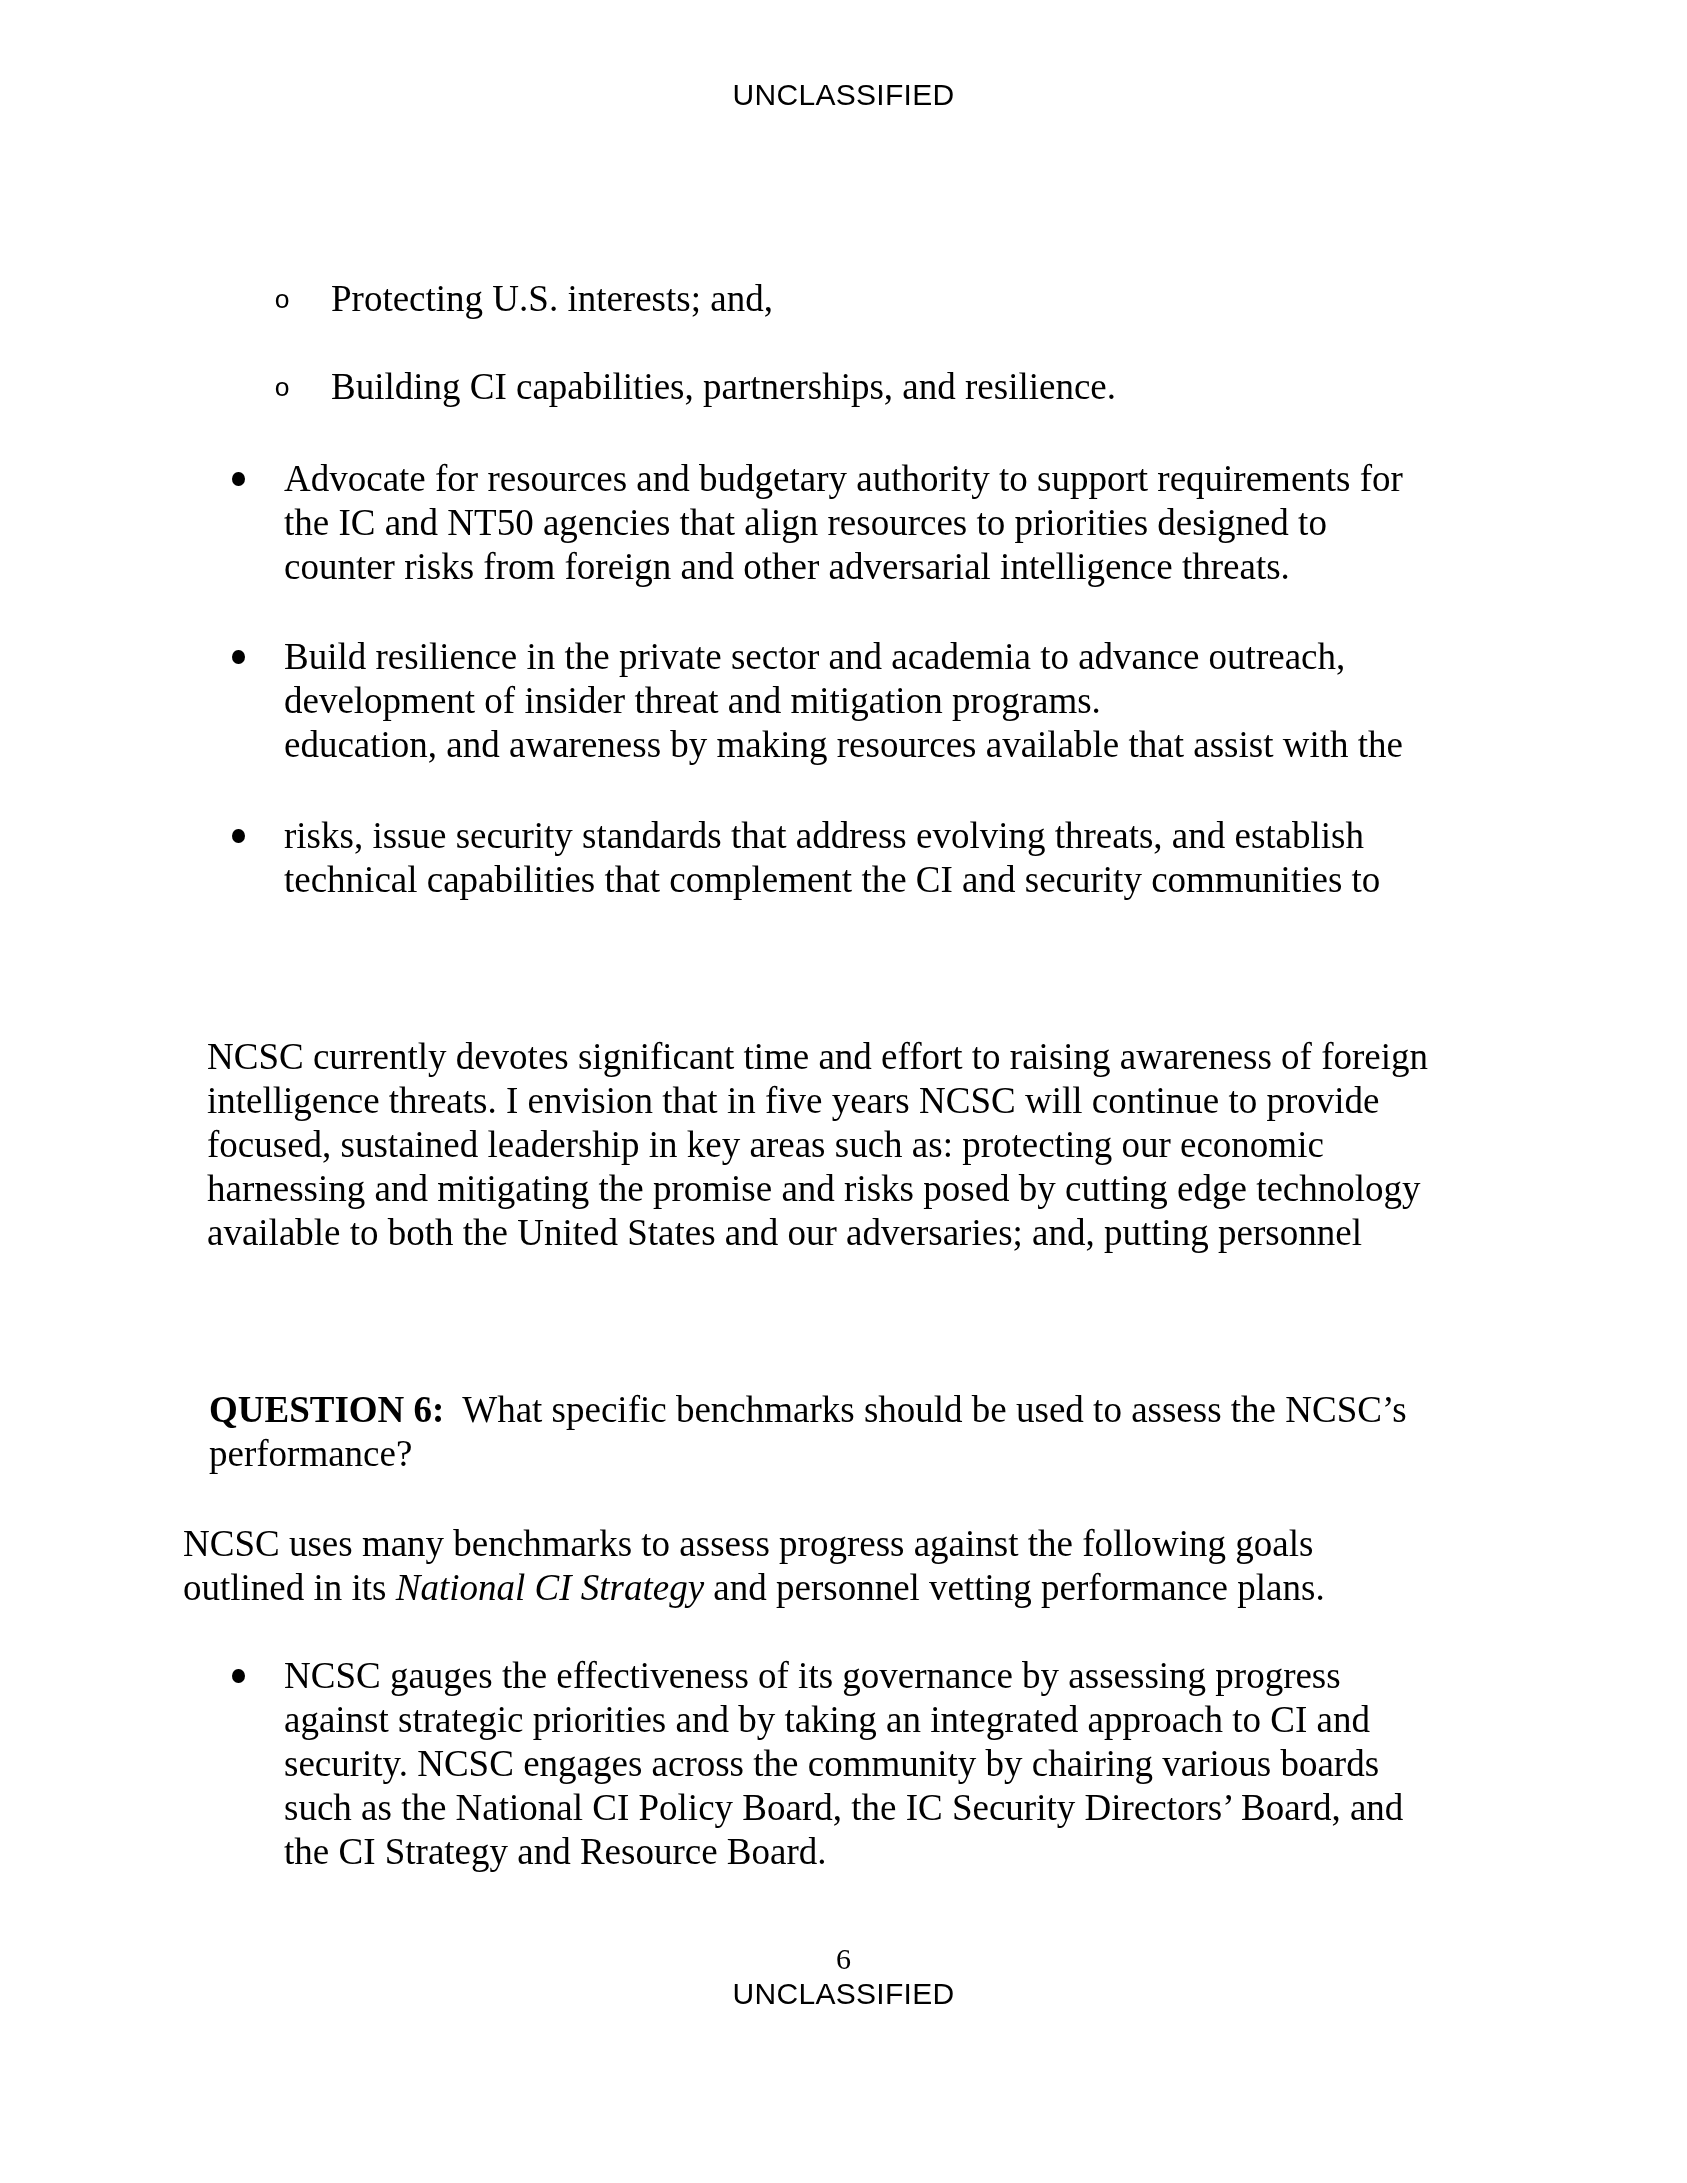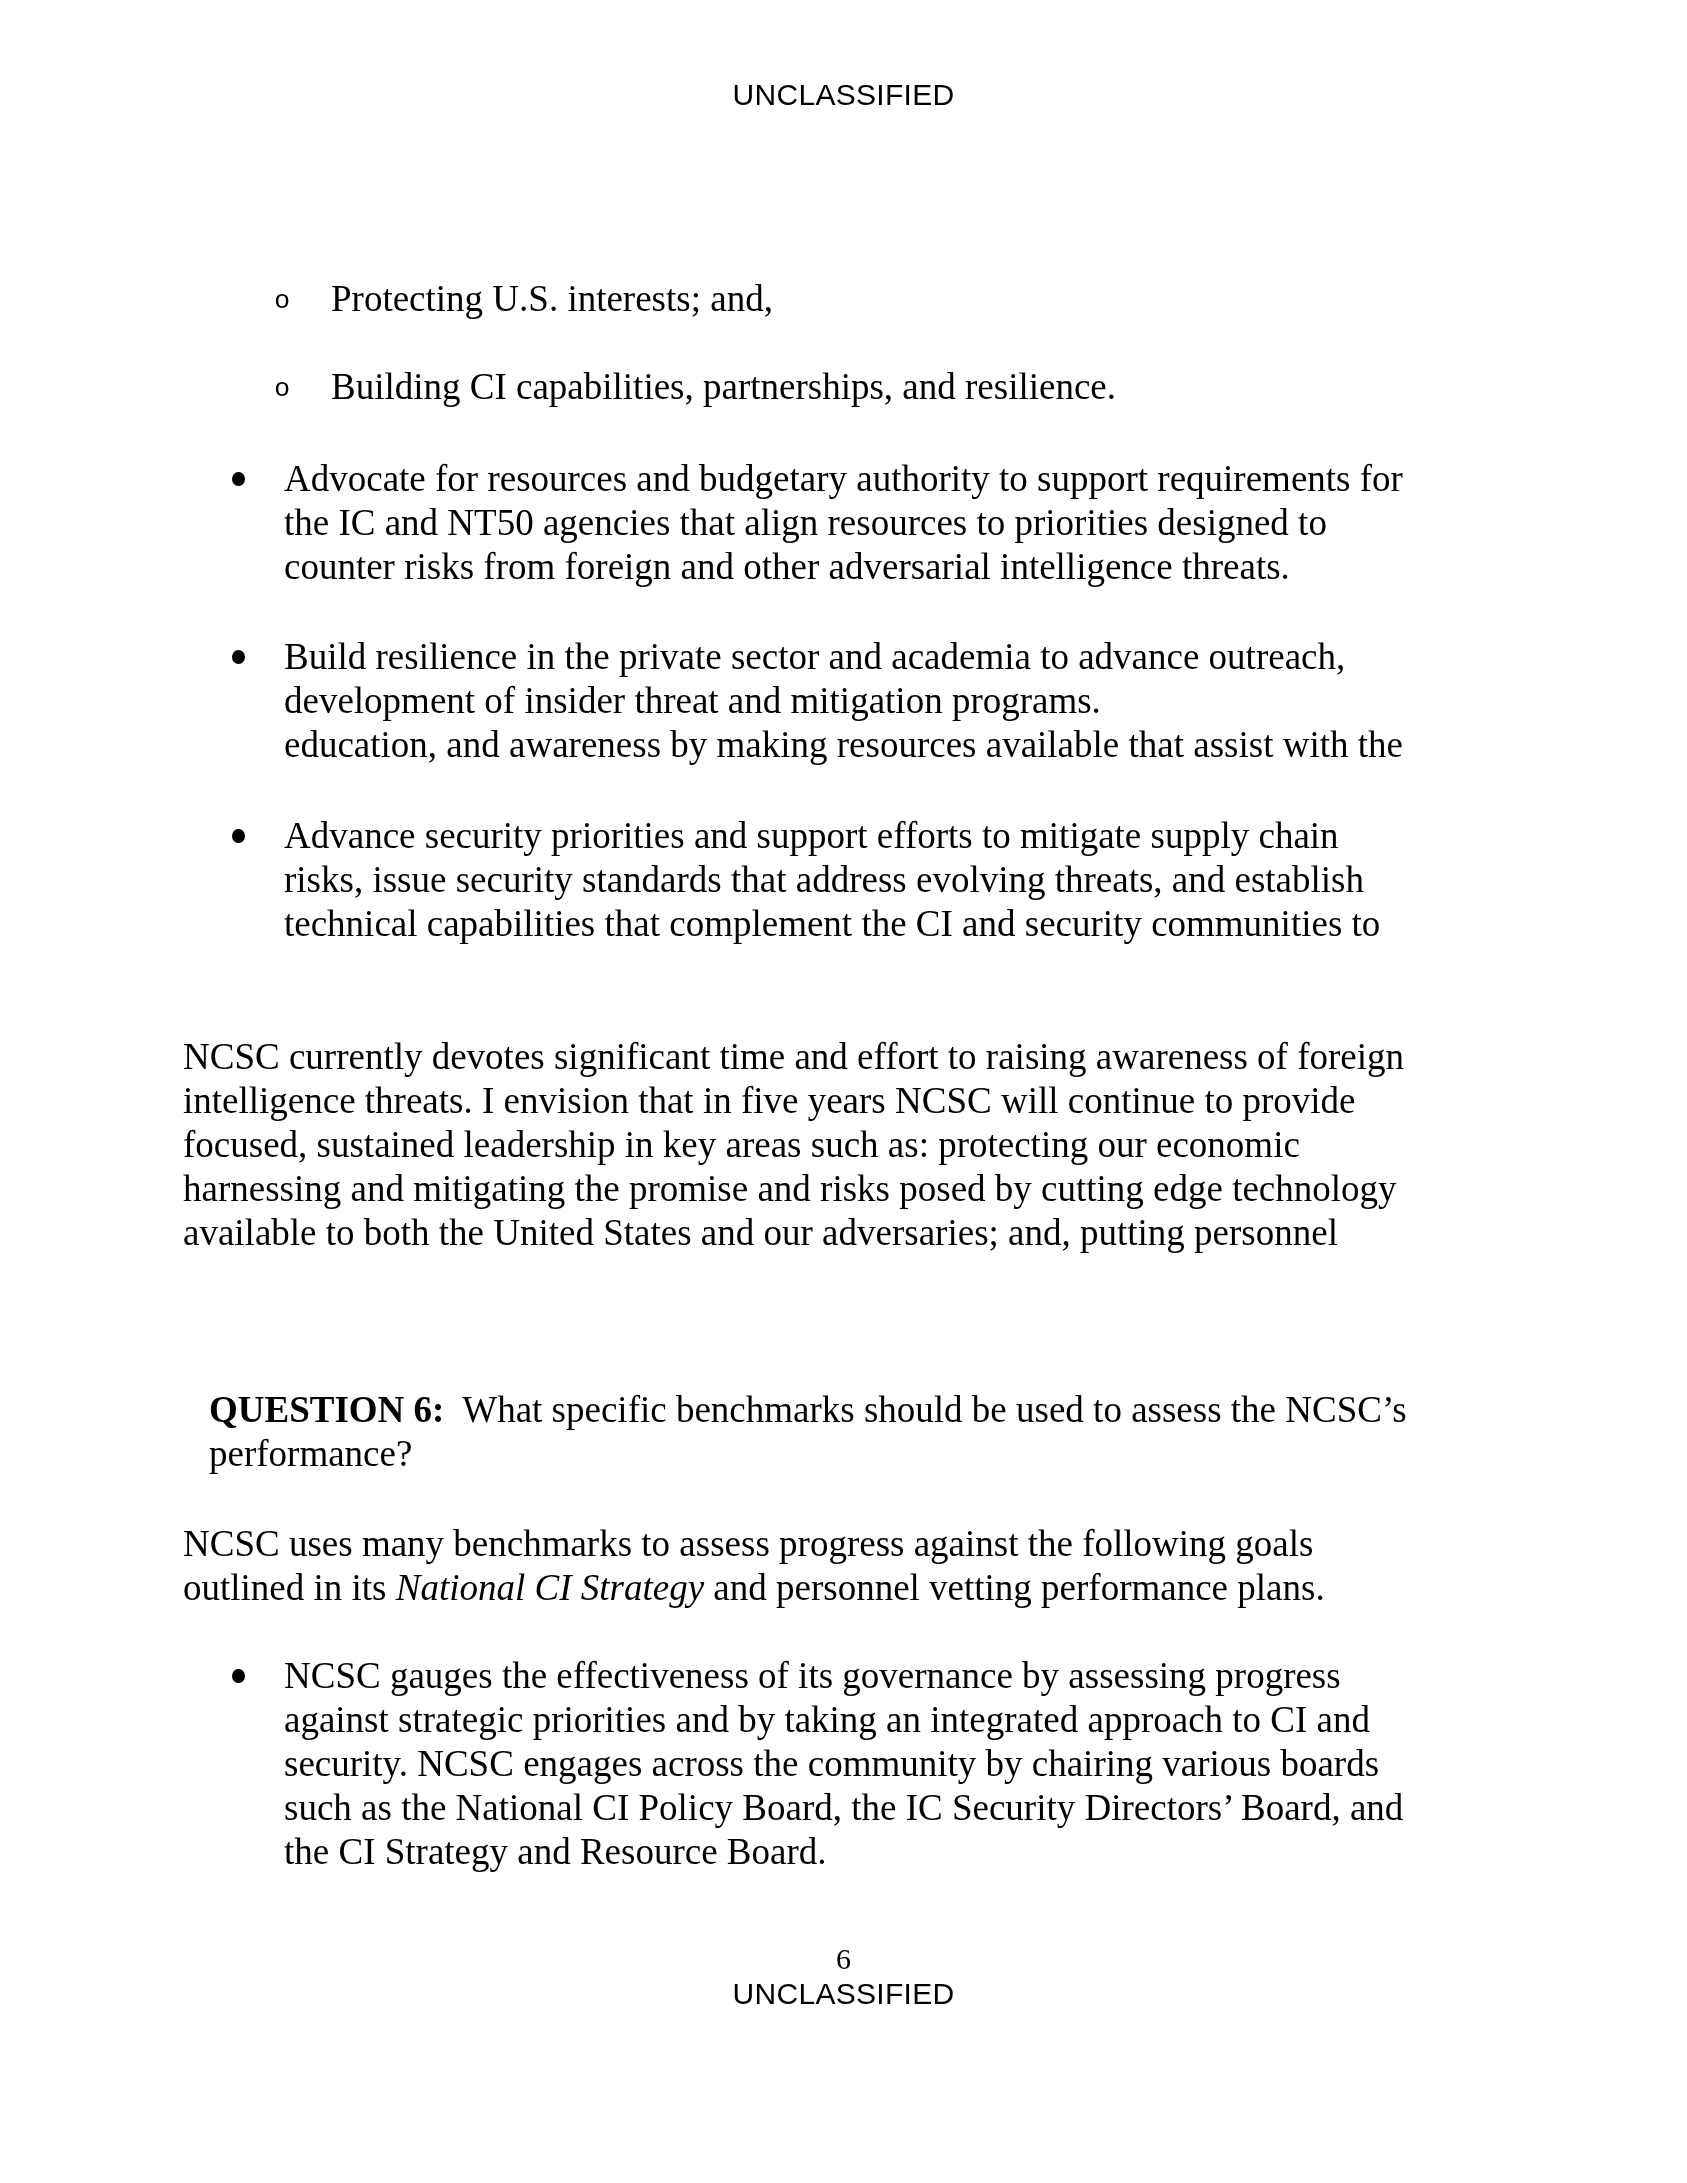--- a/index.html
+++ b/index.html
@@ -63,27 +63,26 @@
     <div class="text">
       <span class="line">Build resilience in the private sector and academia to advance outreach,</span>
       <span class="line">development of insider threat and mitigation programs.</span>
       <span class="line">education, and awareness by making resources available that assist with the</span>
     </div>
   </div>
 
   <div class="body-text bullet" style="top:814px;">
     <span class="marker"></span>
     <div class="text">
-      <span class="line">Advance security priorities and support efforts to mitigate supply chain</span>
       <span class="line">risks, issue security standards that address evolving threats, and establish</span>
       <span class="line">technical capabilities that complement the CI and security communities to</span>
     </div>
   </div>
 
-  <div class="body-text para" style="top:1035px;">
+  <div class="body-text para" style="top:1035px;margin-left:24px;">
     <span class="line">NCSC currently devotes significant time and effort to raising awareness of foreign</span>
     <span class="line">intelligence threats.  I envision that in five years NCSC will continue to provide</span>
     <span class="line">focused, sustained leadership in key areas such as: protecting our economic</span>
     <span class="line">harnessing and mitigating the promise and risks posed by cutting edge technology</span>
     <span class="line">available to both the United States and our adversaries; and, putting personnel</span>
   </div>
 
   <div class="body-text question" style="top:1388px;margin-left:12px;">
     <span class="line">
       <b>QUESTION 6:</b>&nbsp;

